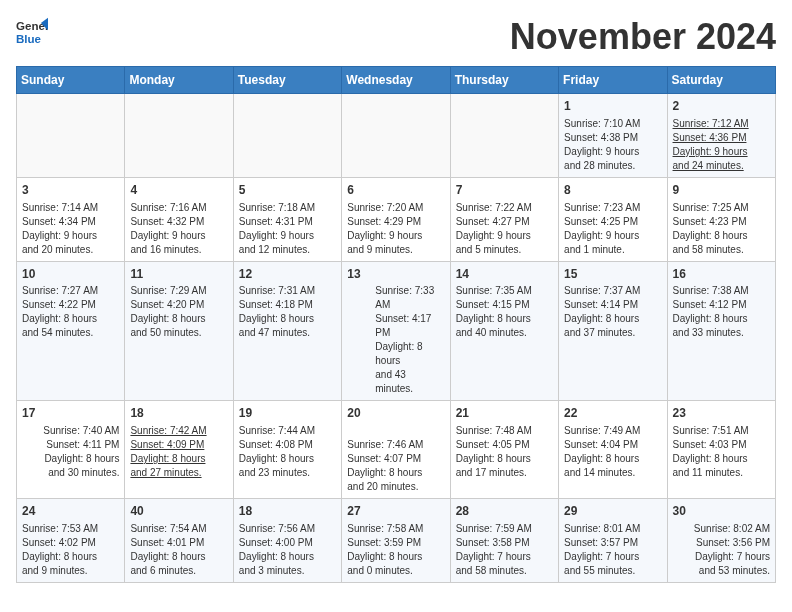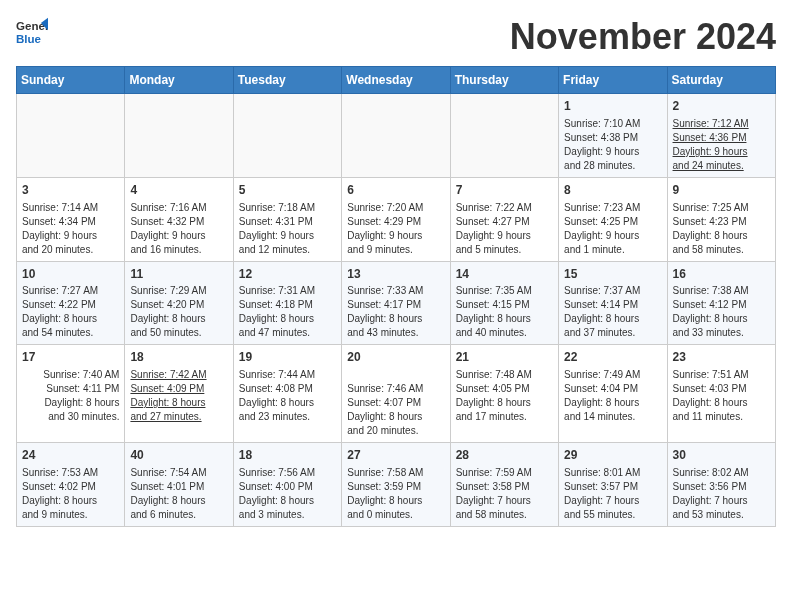--- a/index.html
+++ b/index.html
@@ -201,21 +201,21 @@
         </td>
         <td>
           <span class="day-num">12</span>
           <div class="day-info" style="white-space: pre-line;">Sunrise: 7:31 AM
 Sunset: 4:18 PM
 Daylight: 8 hours
 and 47 minutes.</div>
         </td>
         <td>
           <span class="day-num">13</span>
-          <div class="day-info" style="white-space: pre-line;">Sunrise: 7:33 AM
+          <div class="day-info" style="white-space: pre-line; margin-left: 28px;">Sunrise: 7:33 AM
 Sunset: 4:17 PM
 Daylight: 8 hours
 and 43 minutes.</div>
         </td>
         <td>
           <span class="day-num">14</span>
           <div class="day-info" style="white-space: pre-line;">Sunrise: 7:35 AM
 Sunset: 4:15 PM
 Daylight: 8 hours
 and 40 minutes.</div>
@@ -324,20 +324,20 @@
         </td>
         <td>
           <span class="day-num">29</span>
           <div class="day-info" style="white-space: pre-line;">Sunrise: 8:01 AM
 Sunset: 3:57 PM
 Daylight: 7 hours
 and 55 minutes.</div>
         </td>
         <td>
           <span class="day-num">30</span>
-          <div class="day-info" style="white-space: pre-line;">Sunrise: 8:02 AM
+          <div class="day-info" style="white-space: pre-line; text-align: right;">Sunrise: 8:02 AM
 Sunset: 3:56 PM
 Daylight: 7 hours
 and 53 minutes.</div>
         </td>
       </tr>
     </tbody>
 </table>
 
 </body></html>

